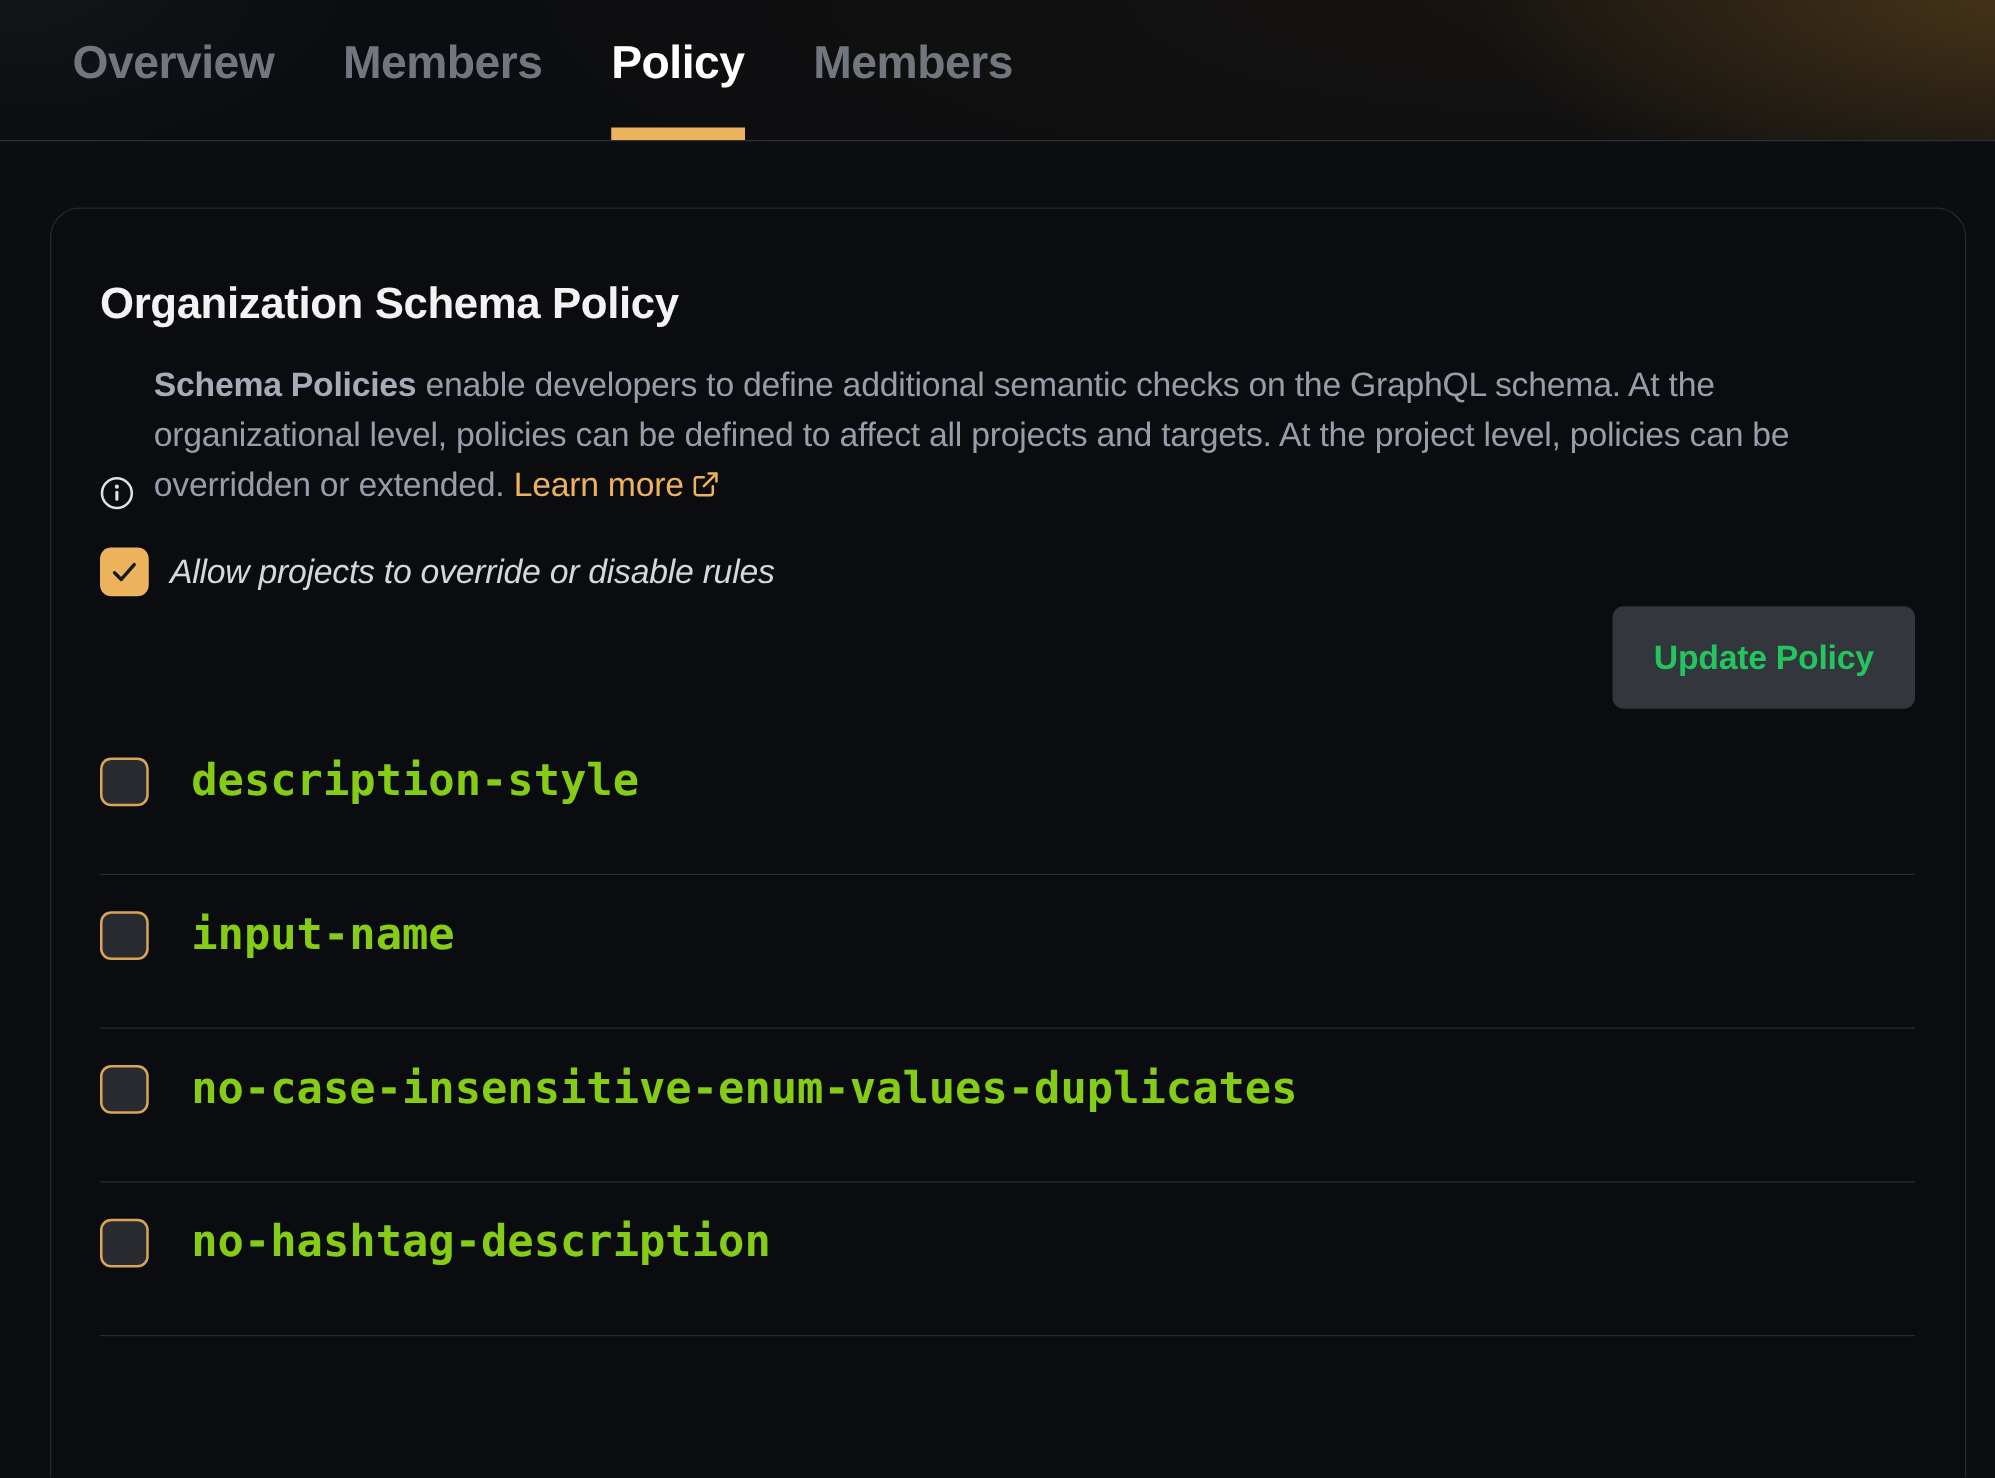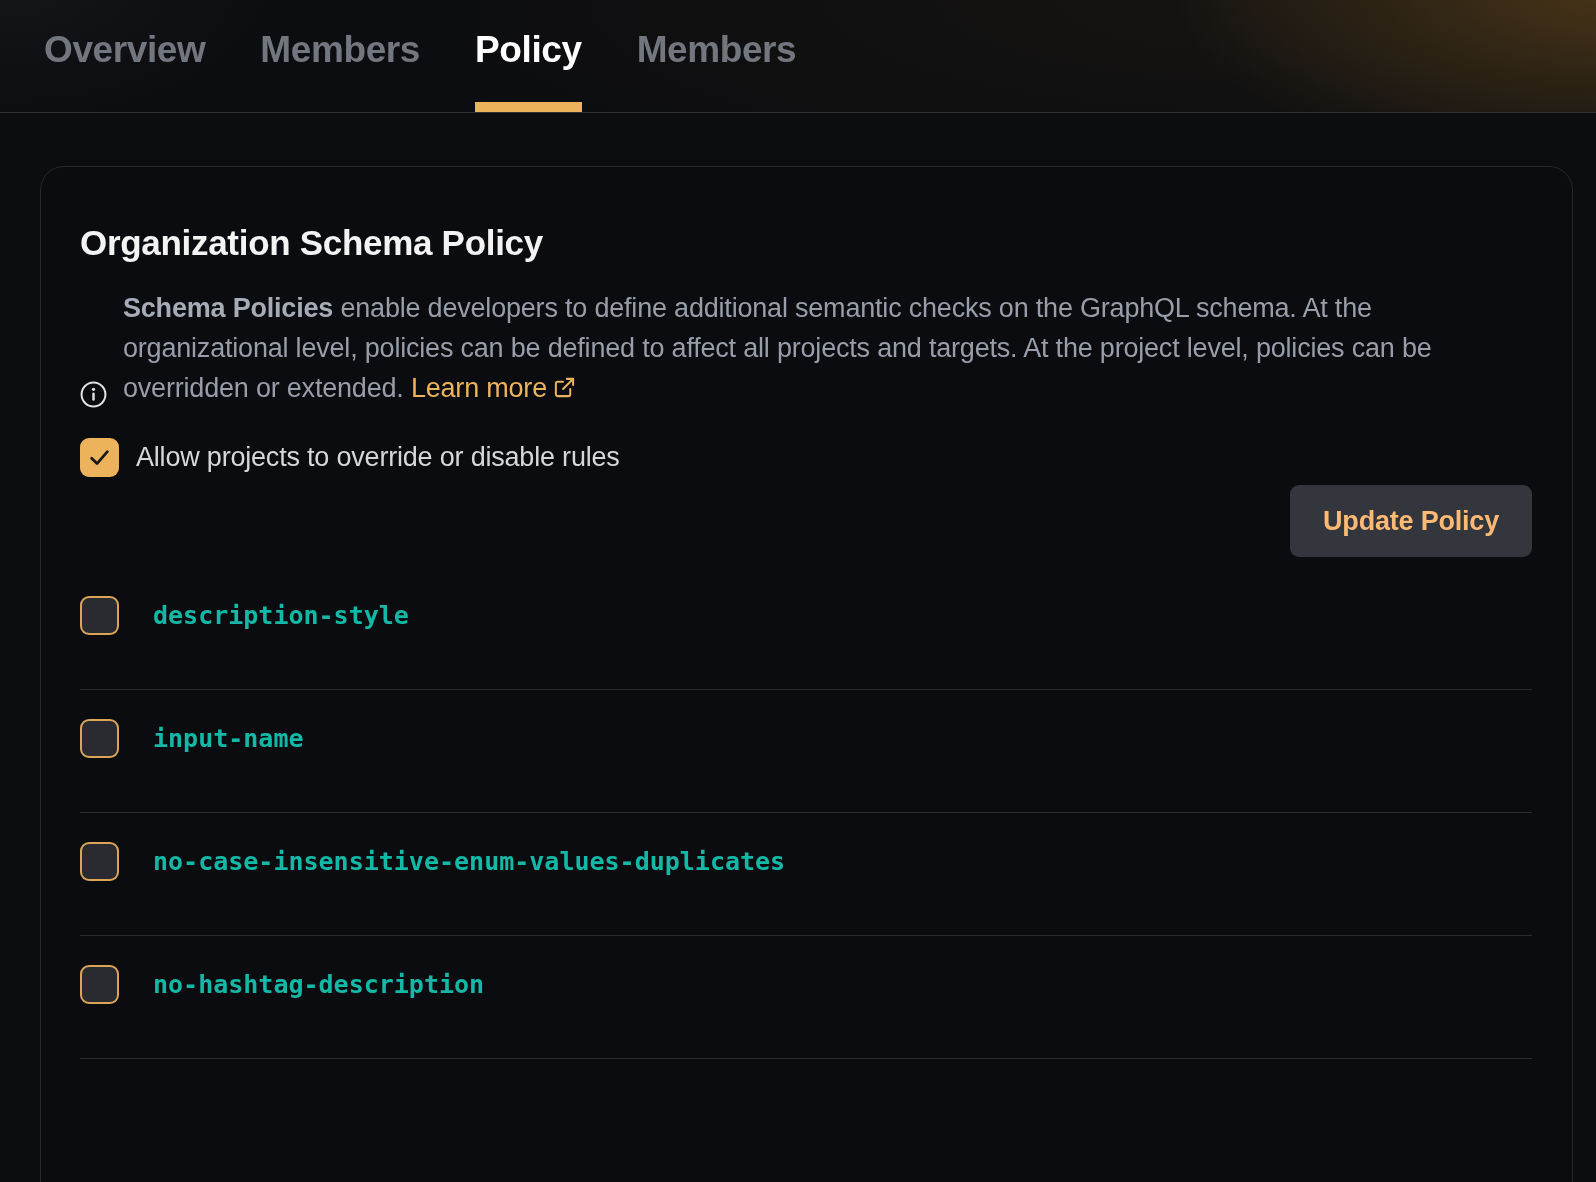--- a/index.html
+++ b/index.html
@@ -15,21 +15,21 @@
   
   .tab-bar {
     position:relative; height:113px;
     border-bottom:1px solid #2e3036;
     background:
       radial-gradient(700px 300px at 102% -12%, rgba(178,124,38,0.34), rgba(178,124,38,0) 65%),
       radial-gradient(1300px 320px at 80% 0%, rgba(140,100,35,0.08), rgba(140,100,35,0) 70%),
       radial-gradient(420px 220px at 0% -20%, rgba(255,255,255,0.035), rgba(255,255,255,0) 70%),
       #0c0d10;
   }
-  .tabs { display:flex; gap:55px; height:100%; padding-left:44px; align-items:flex-start; }
+  .tabs { display:flex; gap:55px; height:100%; padding-left:58px; align-items:flex-start; }
   .tab {
     position:relative; height:100%;
     display:flex; align-items:center; padding-bottom:13px;
     font-size:37px; font-weight:700; color:#72767f;
     letter-spacing:-0.4px; cursor:pointer; user-select:none;
   }
   .tab.active { color:#ffffff; }
   .tab-underline { display:none; }
   .tab.active .tab-underline {
     display:block; position:absolute; left:0; right:0; bottom:0;
@@ -61,52 +61,52 @@
   .learn-more {
     color:var(--accent); text-decoration:none; cursor:pointer; white-space:nowrap;
   }
   .external-icon { display:inline-block; vertical-align:-2px; margin-left:6px; }
   .external-icon svg { display:block; width:23px; height:23px; }
 
   .override-row {
     margin-top:30px; display:flex; align-items:center; gap:17px;
     cursor:pointer; width:max-content;
   }
-  .override-label { font-size:27px; color:#d5d7db; letter-spacing:-0.2px; }
+  .override-label { font-size:27px; color:#d5d7db; letter-spacing:-0.2px;font-style:italic; }
 
   .checkbox {
     flex:none; width:39px; height:39px; border-radius:9px;
     display:flex; align-items:center; justify-content:center;
     background:#2a2b30; border:2px solid rgba(237,179,92,0.9);
     cursor:pointer;
   }
   .checkbox svg { display:none; }
   .checkbox.checked { background:var(--accent); border:none; }
   .checkbox.checked svg { display:block; }
 
   .button-row { display:flex; justify-content:flex-end; margin-top:8px; }
   .update-btn {
-    height:72px; padding:0 33px;
-    background:#33363c; color:#fdba74;
+    height:82px; padding:0 33px;
+    background:#33363c; color:#22c55e;
     border:none; border-radius:9px;
     font-family:"Liberation Sans", sans-serif;
     font-size:27px; font-weight:700; letter-spacing:-0.2px;
     cursor:pointer;
     margin-left:12px;
   }
 
   .rules-list { margin-top:10px; }
   .rule-row {
     height:123px; display:flex; align-items:center; gap:34px;
     padding-bottom:26px;
     border-bottom:1px solid #292b30;
   }
   .rule-name {
     font-family:"DejaVu Sans Mono", monospace;
-    font-size:25px; font-weight:700; color:#14b8a6;
+    font-size:35px; font-weight:700; color:#84cc16;
   }
 </style>
 </head>
 <body>
 
 <header class="tab-bar">
   <nav class="tabs">
       <div class="tab">
     <span class="tab-label">Overview</span>
 

